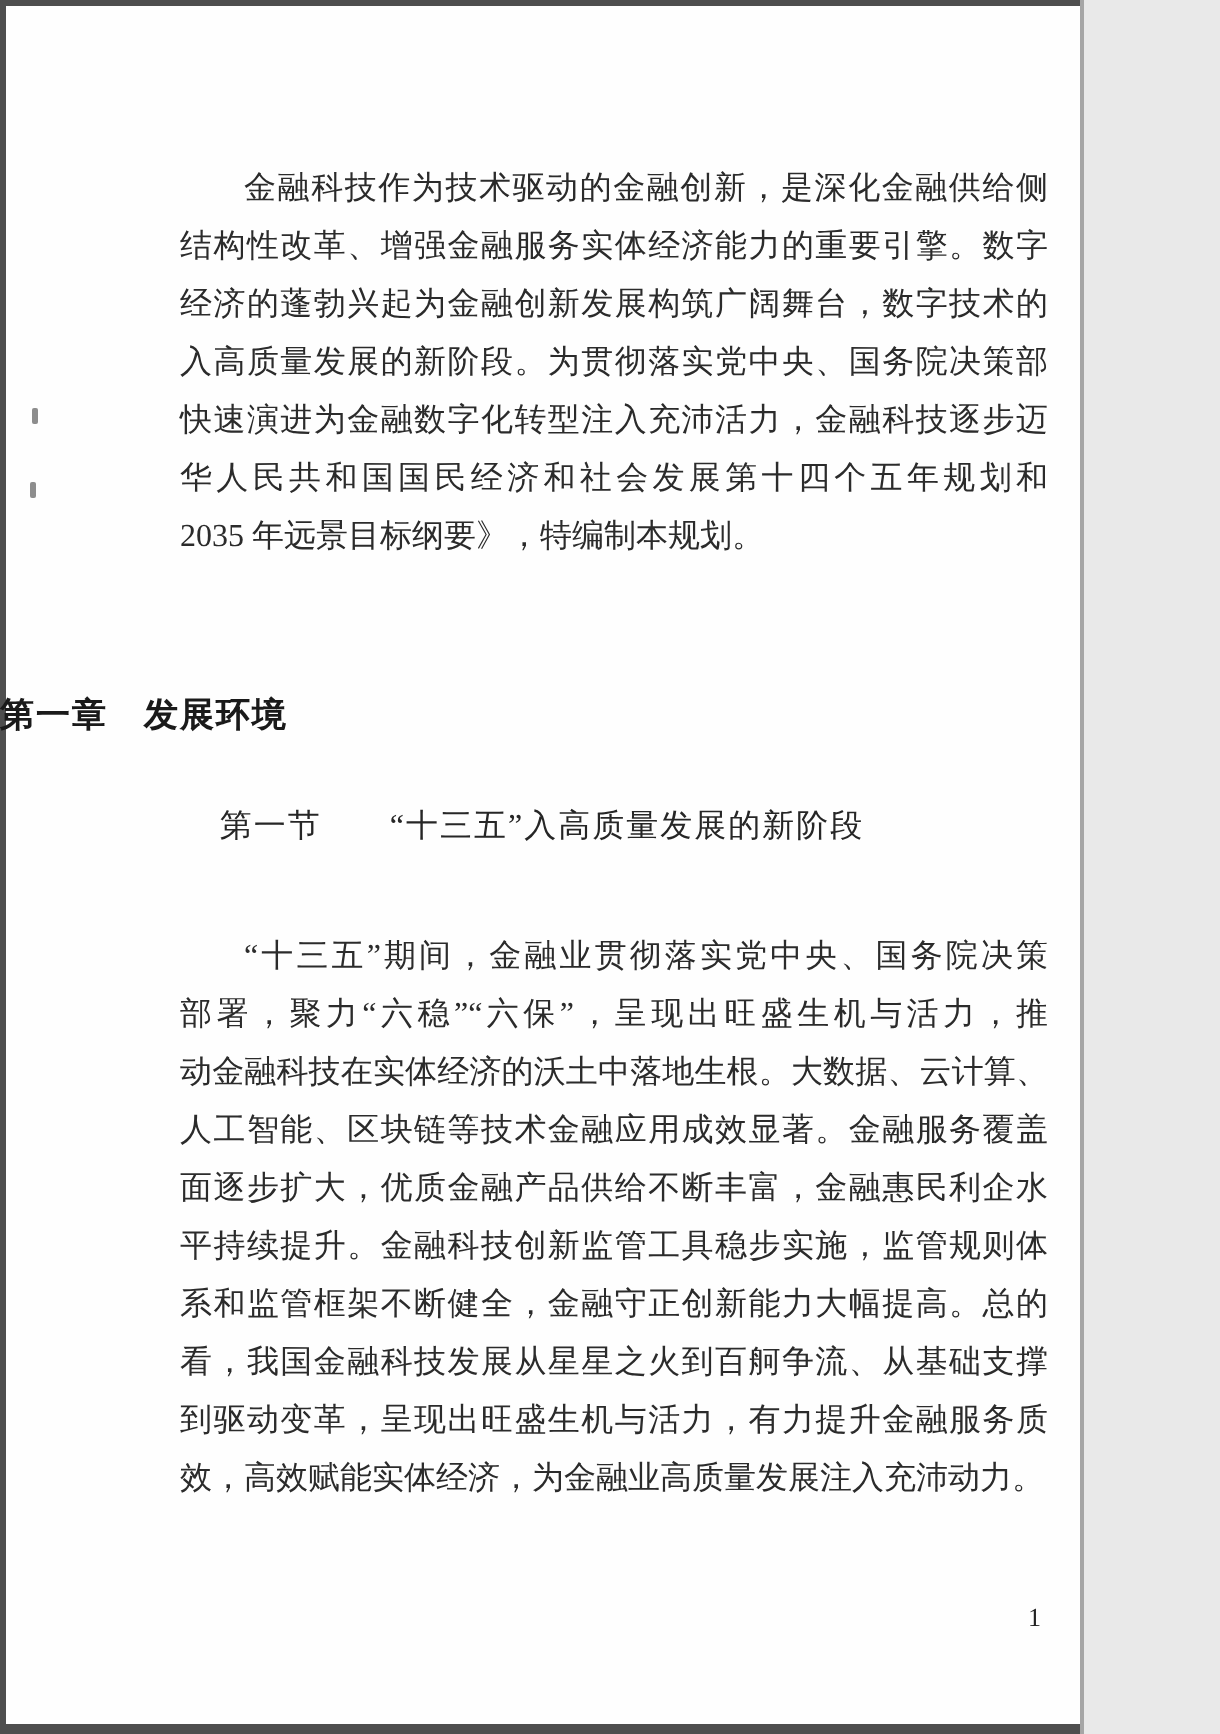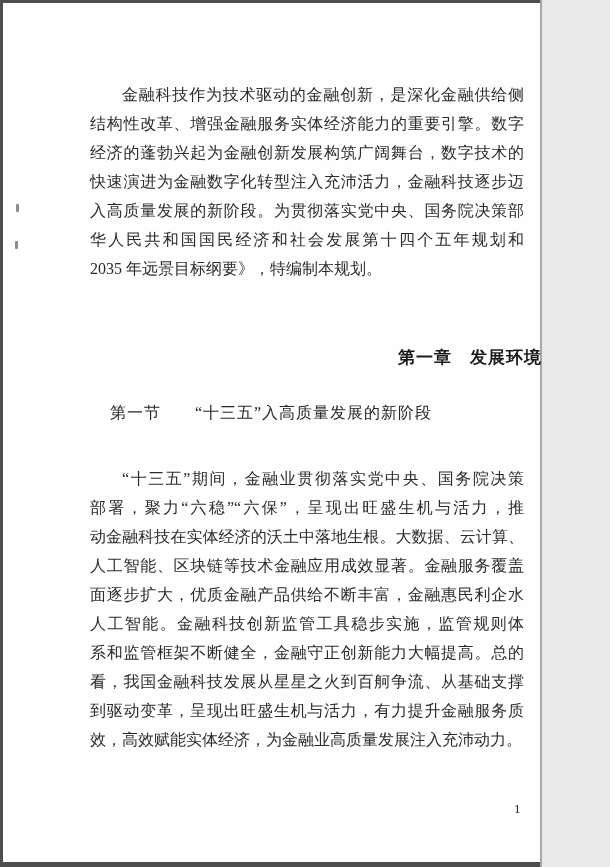--- a/index.html
+++ b/index.html
@@ -40,21 +40,21 @@
   }
   .line.first { text-indent: 32px; }
   .line.last  { text-align: center; text-align-last: left; }
 
   .chapter-heading {
     position: absolute;
     top: 346px;
     left: 0;
     width: 100%;
     margin: 0;
-    text-align: right;
+    text-align: left;
     font-family: "Liberation Sans", "DejaVu Sans", sans-serif;
     font-weight: bold;
     font-size: 17px;
     color: #1a1a1a;
     letter-spacing: 1px;
   }
   .section-heading {
     position: absolute;
     top: 403px;
     left: 0;
@@ -84,37 +84,37 @@
   <div class="edge-left"></div>
   <div class="edge-bottom"></div>
   <div class="edge-right"></div>
   <div class="speck s1"></div>
   <div class="speck s2"></div>
 
   <div class="body-text para1">
     <div class="line first">金融科技作为技术驱动的金融创新，是深化金融供给侧</div>
     <div class="line">结构性改革、增强金融服务实体经济能力的重要引擎。数字</div>
     <div class="line">经济的蓬勃兴起为金融创新发展构筑广阔舞台，数字技术的</div>
+    <div class="line">入高质量发展的新阶段。为贯彻落实党中央、国务院决策部</div>
     <div class="line">快速演进为金融数字化转型注入充沛活力，金融科技逐步迈</div>
-    <div class="line">入高质量发展的新阶段。为贯彻落实党中央、国务院决策部</div>
     <div class="line">华人民共和国国民经济和社会发展第十四个五年规划和</div>
     <div class="line last">2035 年远景目标纲要》，特编制本规划。</div>
   </div>
 
   <h1 class="chapter-heading">第一章　发展环境</h1>
 
   <h2 class="section-heading">第一节　　“十三五”入高质量发展的新阶段</h2>
 
   <div class="body-text para2">
     <div class="line first">“十三五”期间，金融业贯彻落实党中央、国务院决策</div>
     <div class="line">部署，聚力“六稳”“六保”，呈现出旺盛生机与活力，推</div>
     <div class="line">动金融科技在实体经济的沃土中落地生根。大数据、云计算、</div>
     <div class="line">人工智能、区块链等技术金融应用成效显著。金融服务覆盖</div>
     <div class="line">面逐步扩大，优质金融产品供给不断丰富，金融惠民利企水</div>
-    <div class="line">人工智能。金融科技创新监管工具稳步实施，监管规则体</div>
+    <div class="line">平持续提升。金融科技创新监管工具稳步实施，监管规则体</div>
     <div class="line">系和监管框架不断健全，金融守正创新能力大幅提高。总的</div>
     <div class="line">看，我国金融科技发展从星星之火到百舸争流、从基础支撑</div>
     <div class="line">到驱动变革，呈现出旺盛生机与活力，有力提升金融服务质</div>
     <div class="line last">效，高效赋能实体经济，为金融业高质量发展注入充沛动力。</div>
   </div>
 
   <div class="page-number">1</div>
 
 </div>
 

